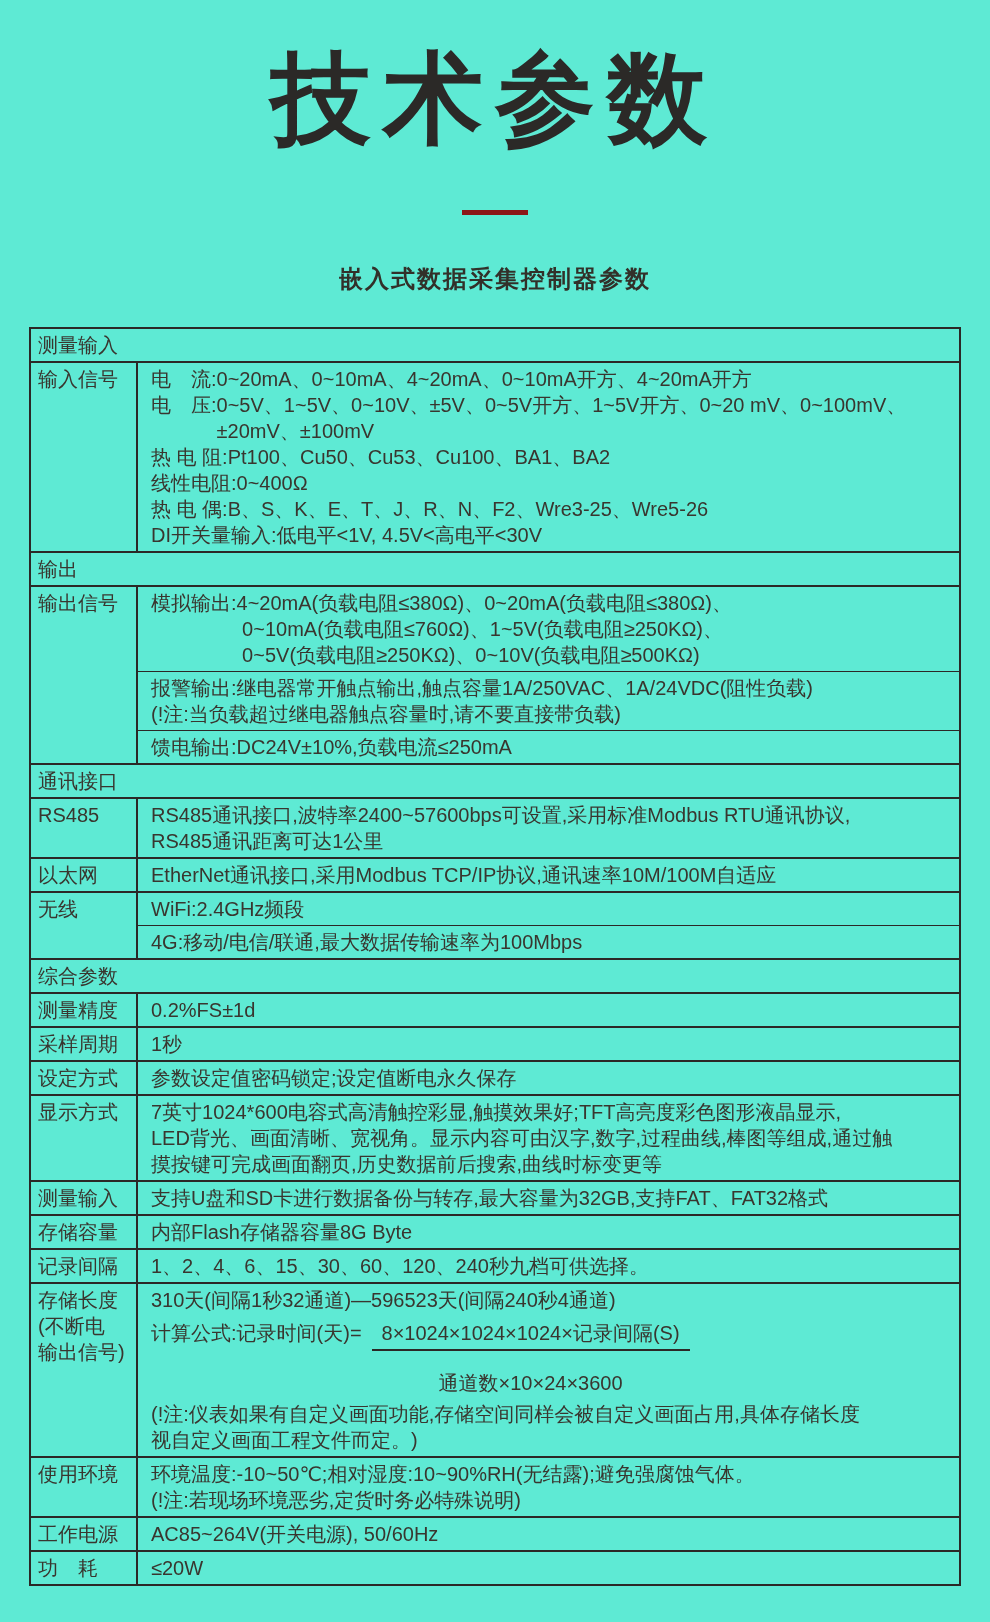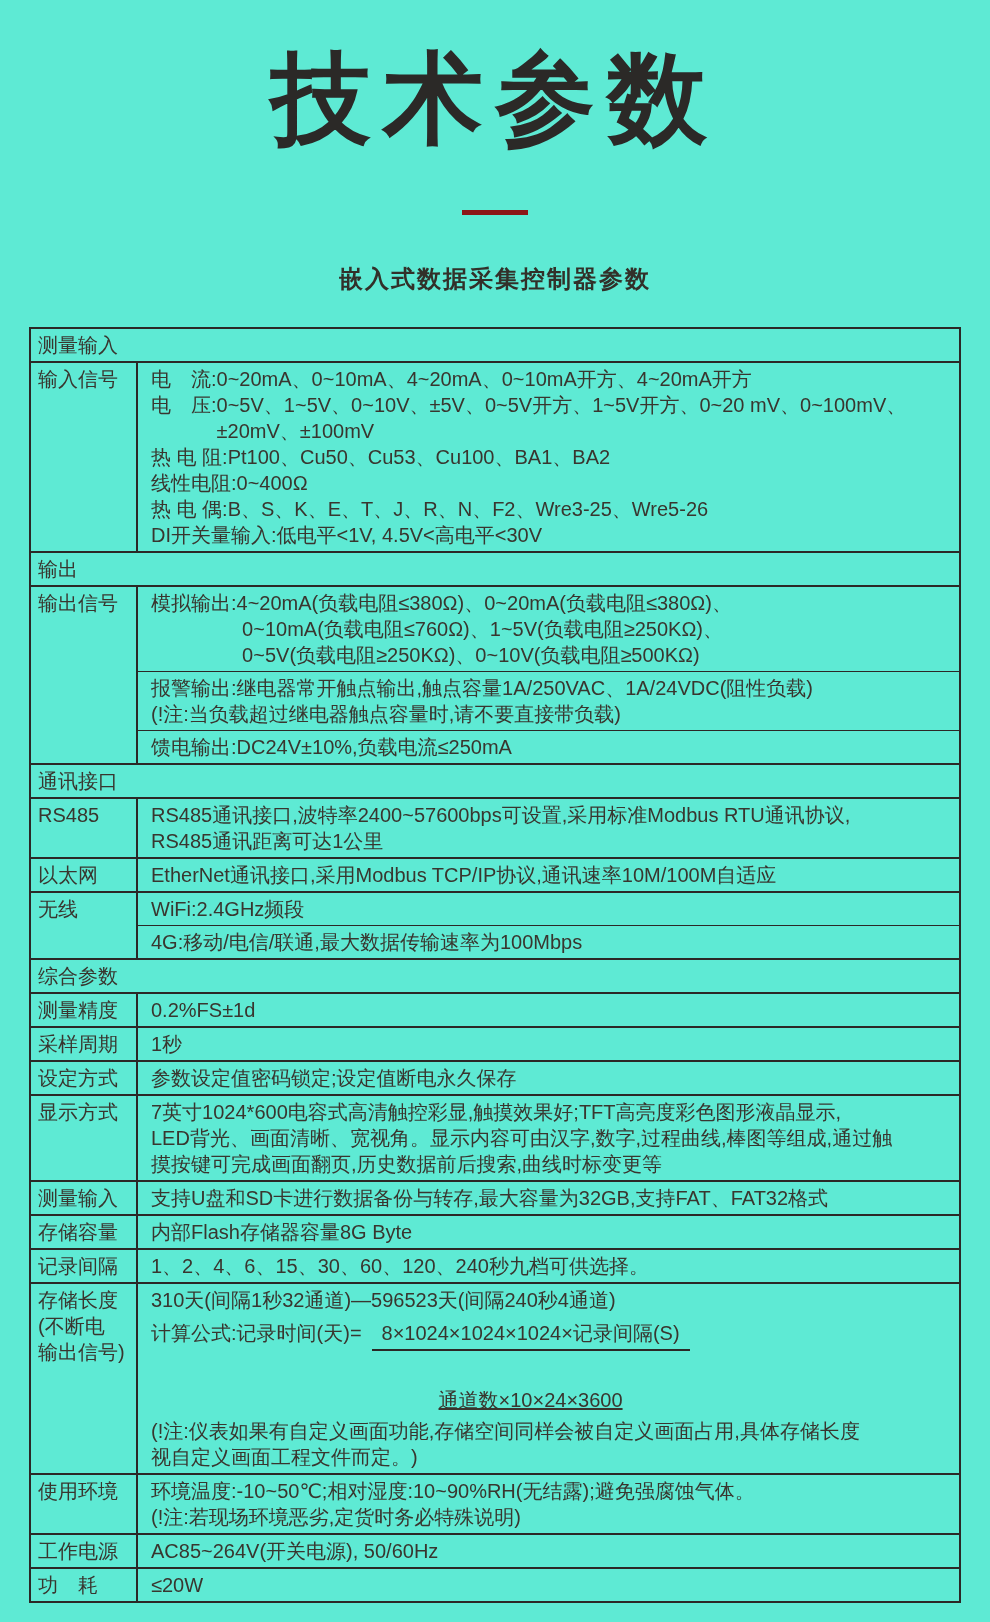--- a/index.html
+++ b/index.html
@@ -71,27 +71,26 @@
     display: flex;
     align-items: flex-start;
     margin: 7px 0 5px 0;
   }
   .f-prefix { white-space: pre; }
   .fraction {
     display: inline-flex;
     flex-direction: column;
     text-align: center;
     margin-left: 10px;
-    gap: 24px;
   }
   .f-num {
     border-bottom: 2px solid #2b2826;
     padding: 0 10px 3px 10px;
   }
-  .f-den { padding-top: 12px; text-decoration: underline; }
+  .f-den { padding-top: 19px; }
 </style>
 </head>
 <body>
 
 <div class="page">
   <div class="title">技术参数</div>
   <div class="accent-divider"></div>
   <div class="subtitle">嵌入式数据采集控制器参数</div>
   <table class="spec">
     <colgroup>

